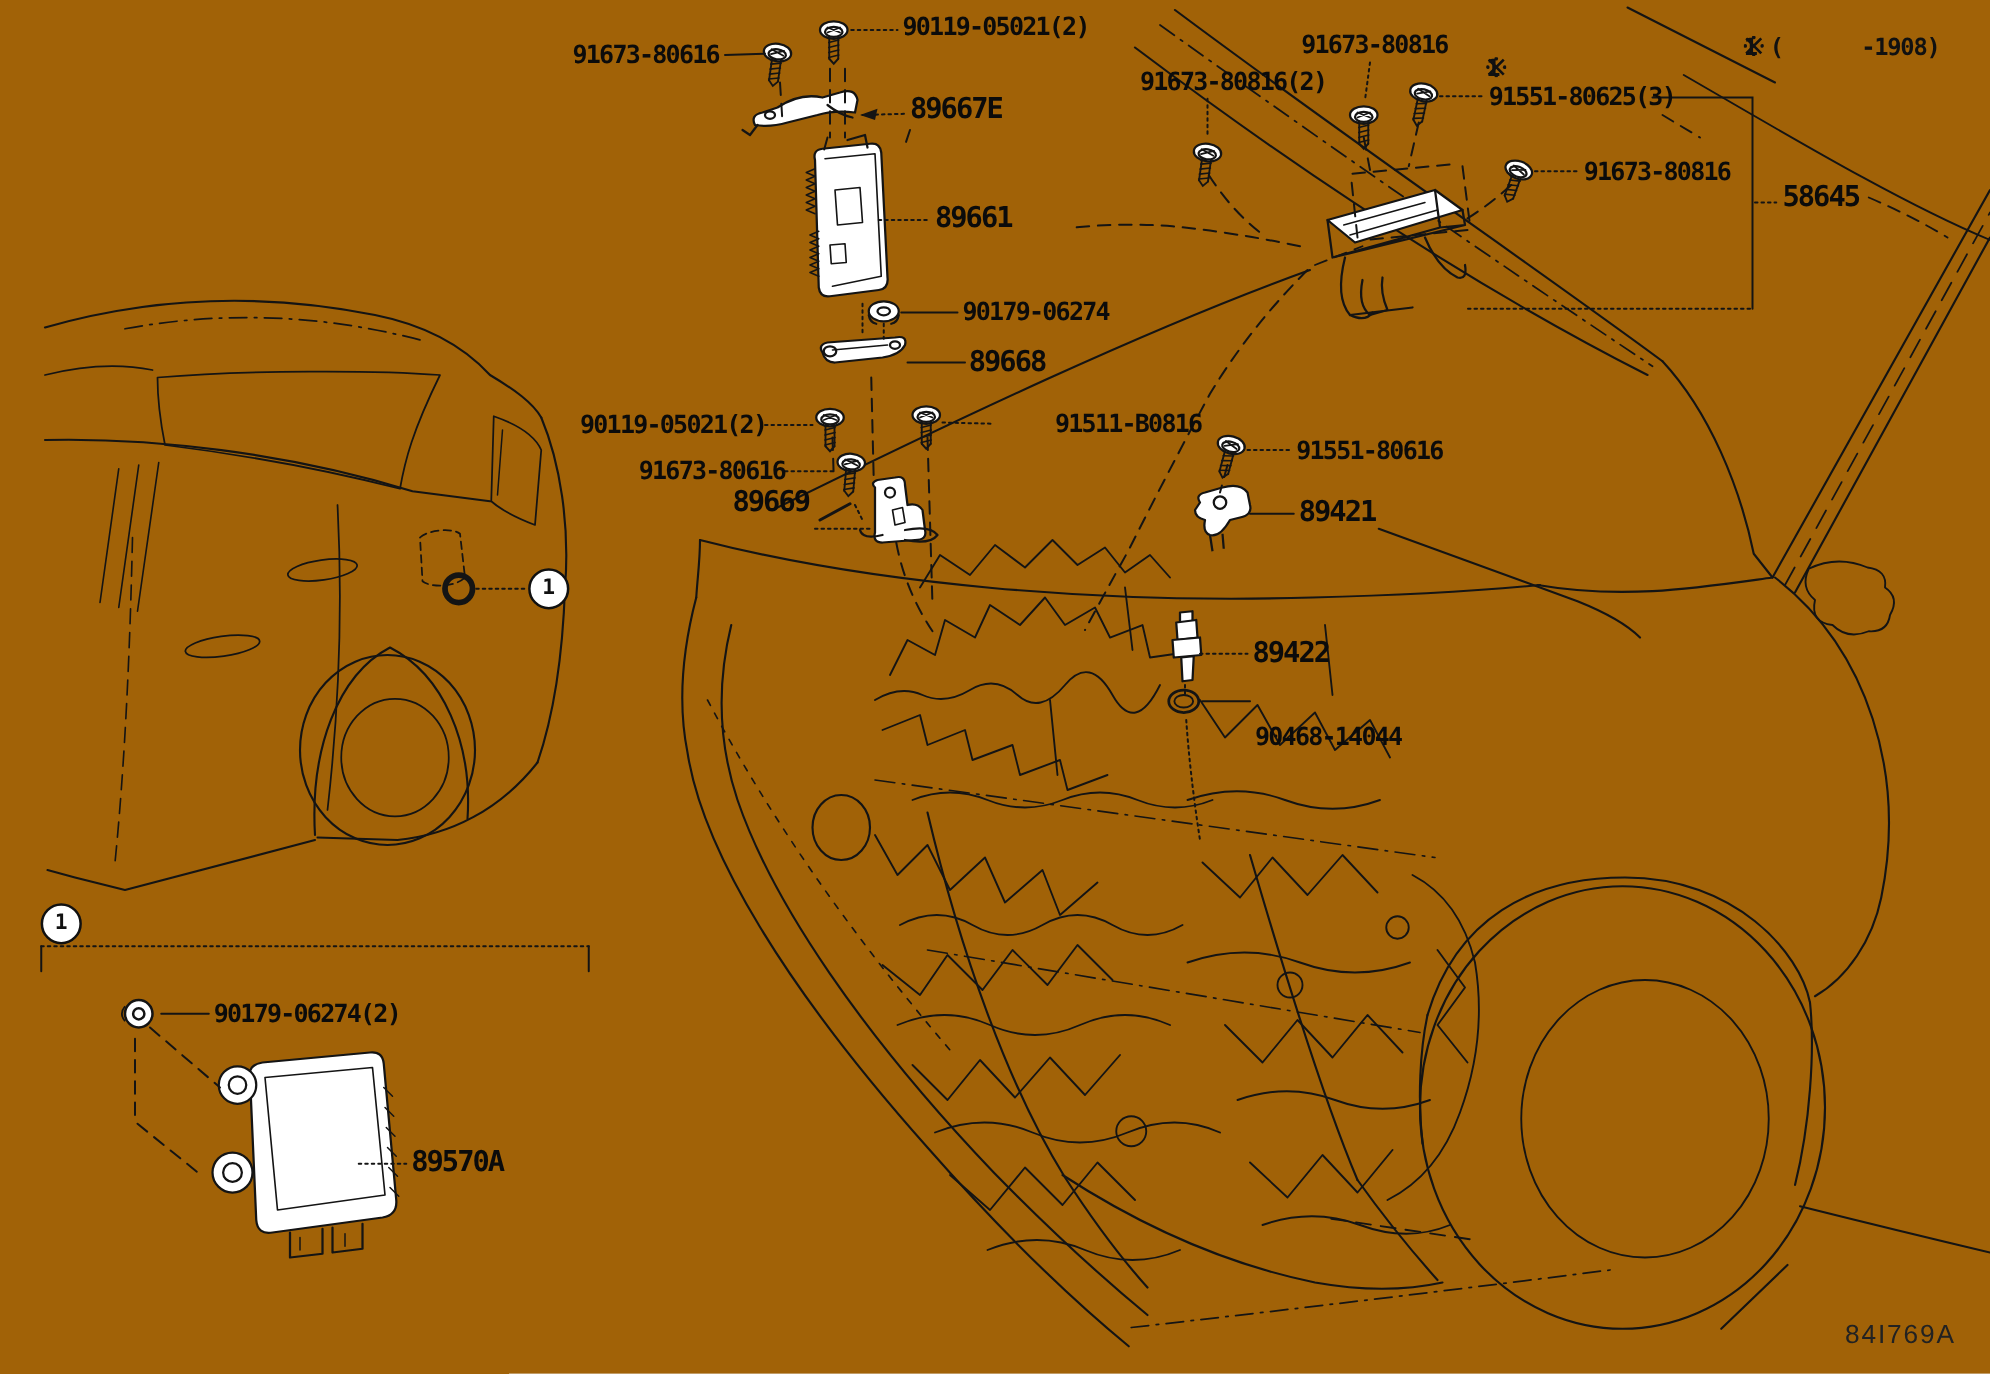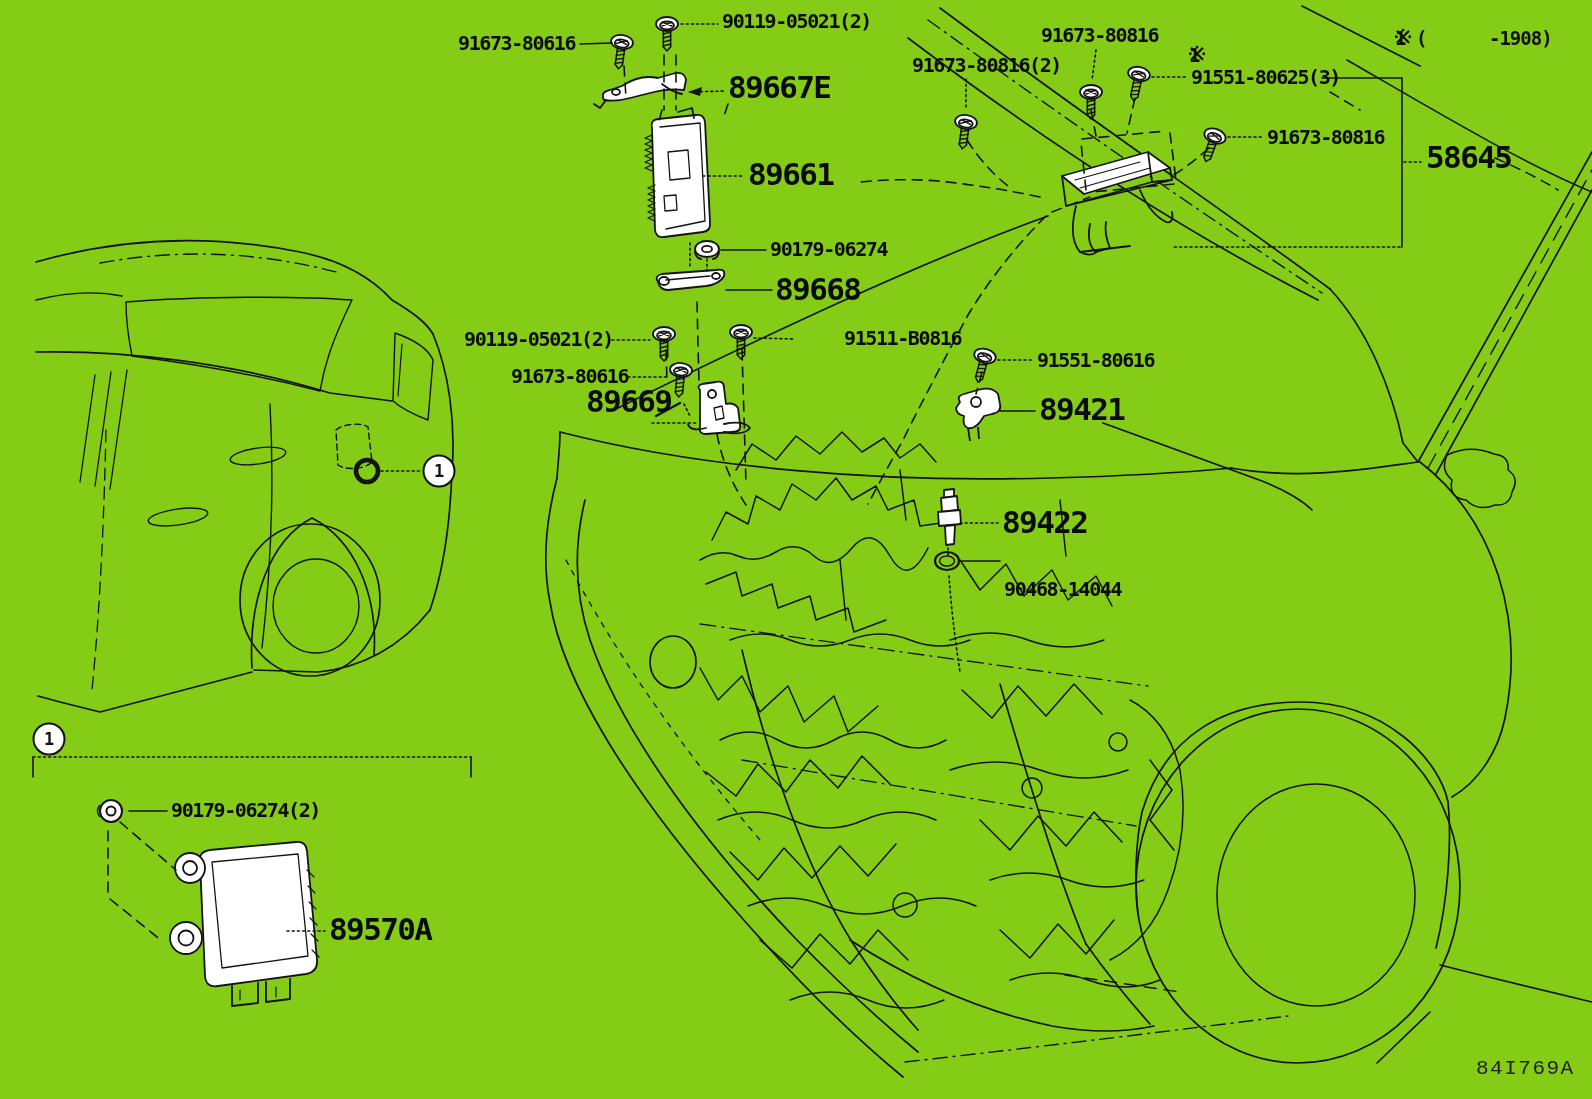--- a/index.html
+++ b/index.html
@@ -1,26 +1,26 @@
 <!DOCTYPE html>
 <html><head>
 <meta charset="utf-8">
 <style>
   html,body{margin:0;padding:0;background:#f2f2f2;}
-  .stage{position:relative;width:1592px;height:1099px;background:#84cc16;overflow:hidden;
+  .stage{position:relative;width:1592px;height:1099px;background:#a16207;overflow:hidden;
          font-family:"DejaVu Sans Mono", monospace;}
   .stage svg{position:absolute;left:0;top:0;}
   .lbl{position:absolute;font-family:"DejaVu Sans Mono",monospace;font-weight:bold;
        font-size:20px;letter-spacing:-1.4px;color:#0b0b0b;white-space:pre;
        transform:translateY(-54%);line-height:1;}
-  .lbl.big{font-size:31px;letter-spacing:-1.6px;}
+  .lbl.big{font-size:23px;letter-spacing:-1.6px;}
   .note{position:absolute;display:flex;align-items:center;gap:2px;
         font-family:"DejaVu Sans Mono",monospace;font-weight:bold;font-size:19px;
         letter-spacing:-1px;color:#111;white-space:pre;transform:translateY(-54%);line-height:1;}
-  .code{position:absolute;font-family:Liberation Mono, monospace;font-size:21px;
+  .code{position:absolute;font-family:Liberation Sans, sans-serif;font-size:21px;
         color:#222;letter-spacing:1.5px;transform:translateY(-50%);}
   .callout{position:absolute;width:29px;height:29px;border:2px solid #111;border-radius:50%;
            display:flex;align-items:center;justify-content:center;
            font:bold 17px "DejaVu Sans Mono",monospace;color:#111;background:#fff;
            transform:translate(-50%,-50%);line-height:1;}
   .refmark-icon{display:inline-block;width:16px;height:16px;}
 </style>
 </head>
 <body>
 

